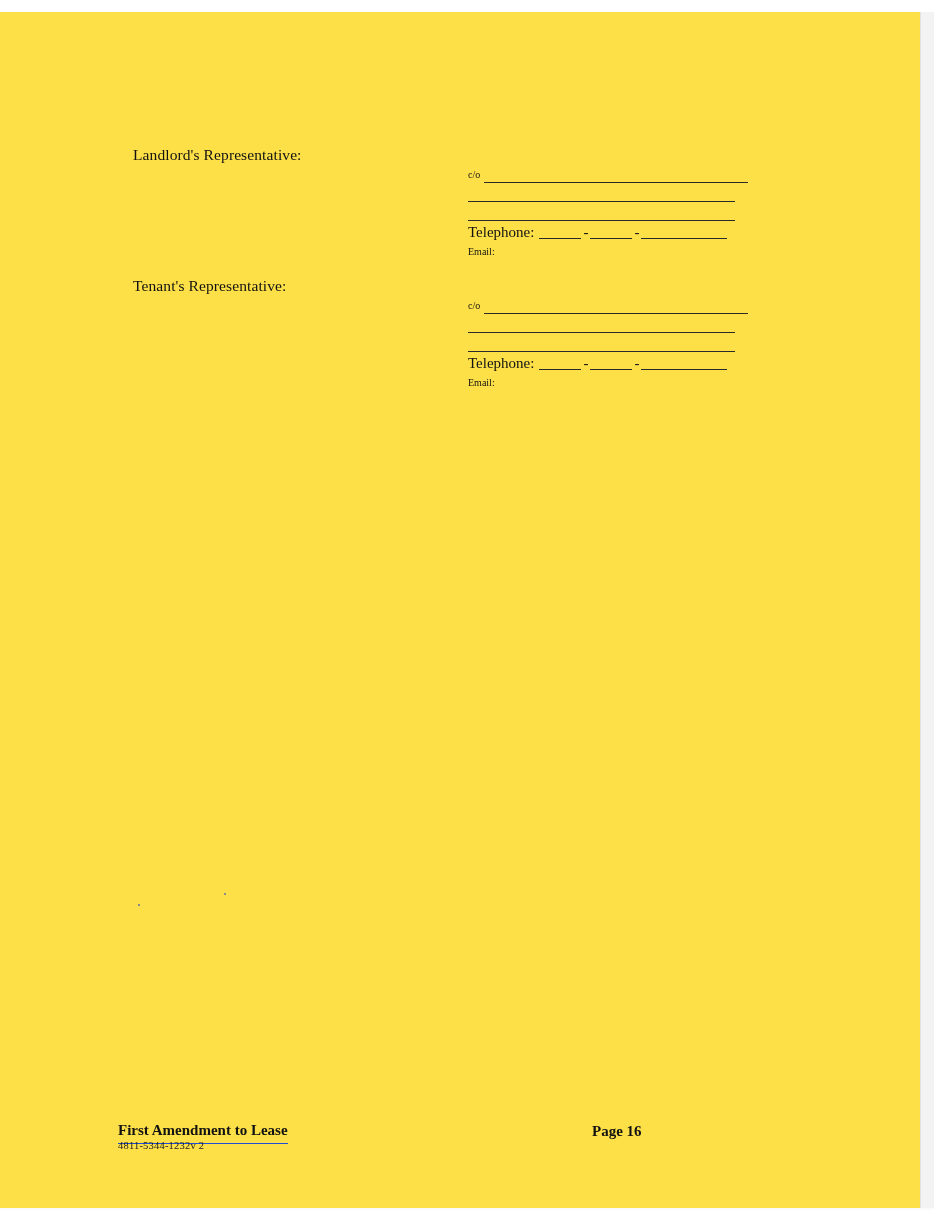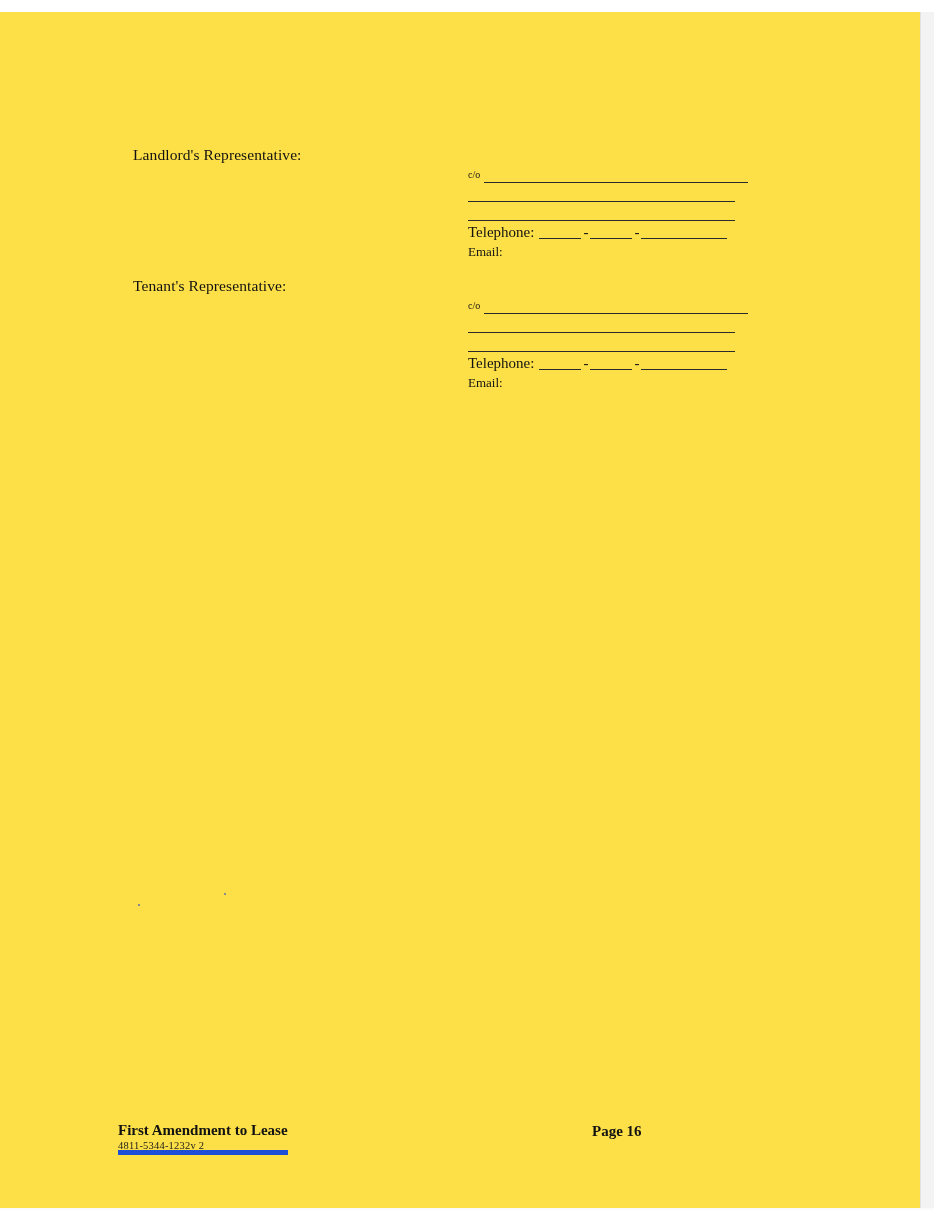--- a/index.html
+++ b/index.html
@@ -100,42 +100,42 @@
     width: 42px;
     border-bottom: 1px solid #2a2a2a;
     height: 12px;
   }
   .tel-seg-c {
     width: 86px;
     border-bottom: 1px solid #2a2a2a;
     height: 12px;
   }
   .email-row {
-    font-size: 13px;
+    font-size: 10px;
     color: #121212;
     line-height: 17px;
     margin-top: 1px;
   }
 
   .speck {
     position: absolute;
     background: #8a8a8a;
     width: 2px;
     height: 2px;
   }
 
   .footer-title {
     position: absolute;
     left: 118px;
     top: 1110px;
     font-size: 15px;
     font-weight: bold;
     color: #121212;
-    border-bottom: 5px solid #1d4ed8;
-    padding-bottom: 11px;
+    border-bottom: 1px solid #1d4ed8;
+    padding-bottom: 4px;
     white-space: nowrap;
   }
   .footer-docid {
     position: absolute;
     left: 118px;
     top: 1128px;
     font-size: 10.5px;
     font-weight: normal;
     color: #1a1a1a;
     letter-spacing: 0.2px;

